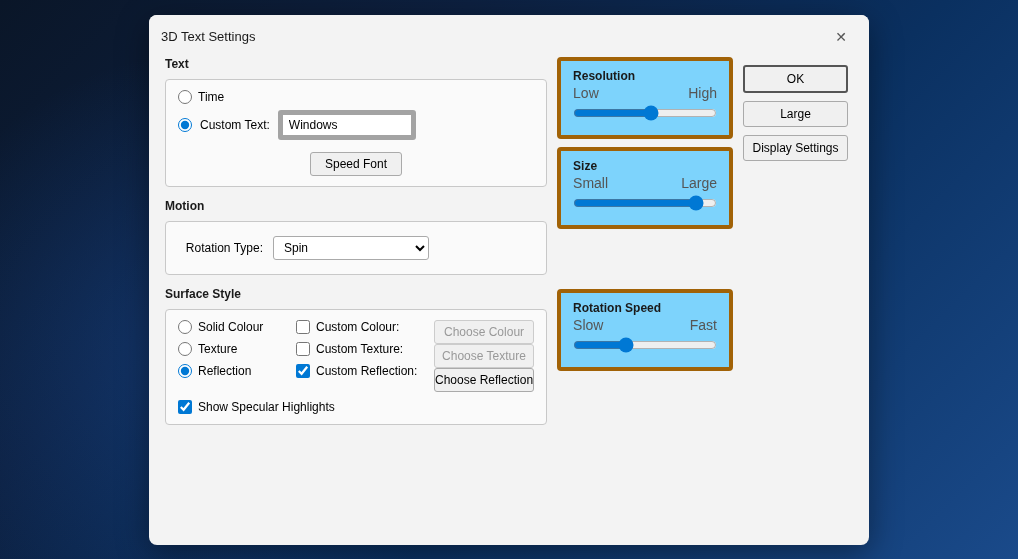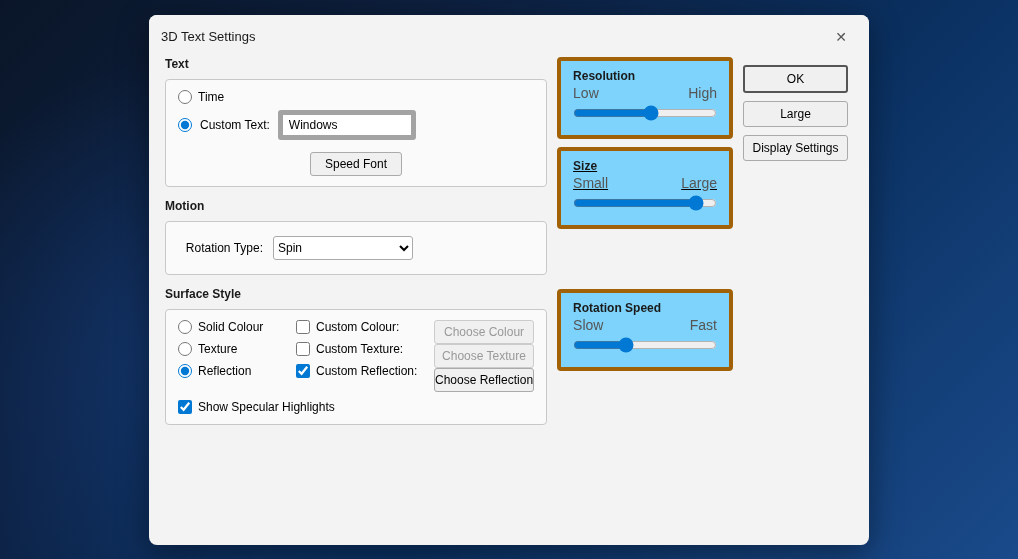--- a/index.html
+++ b/index.html
@@ -166,24 +166,24 @@
     }
 
     
     .motion-row {
       display: flex; align-items: center; gap: 10px; padding: 4px 0;
     }
     .motion-label { font-size: 12px; min-width: 85px; text-align: right; }
     .motion-select {
       border: 1px solid #aaa;
       border-radius: 3px;
-      padding: 3px 0;
+      padding: 3px 6px;
       font-size: 12px;
       background: white;
-      width: 140px;
+      width: 156px;
     }
 
     .surface-col { display: flex; flex-direction: column; gap: 8px; }
     .checkbox-row { display: flex; align-items: center; gap: 6px; font-size: 12px; }
     .check-input { accent-color: #0078d4; width: 14px; height: 14px; }
 
     .btn-col {
       display: flex;
       flex-direction: column;
       gap: 0;
@@ -328,21 +328,21 @@
         <div class="slider-section">
           <div class="slider-header">Resolution</div>
           <div class="slider-labels">
             <span>Low</span>
             <span>High</span>
           </div>
           <input type="range" class="slider" min="0" max="100" value="55" style="">
         </div>
       </div>
 
-      <div style="margin-bottom:8px;text-decoration:underline;">
+      <div style="margin-bottom:8px;">
         <div class="slider-section">
           <div class="slider-header">Size</div>
           <div class="slider-labels">
             <span>Small</span>
             <span>Large</span>
           </div>
           <input type="range" class="slider" min="0" max="100" value="90" style="">
         </div>
       </div>
 

